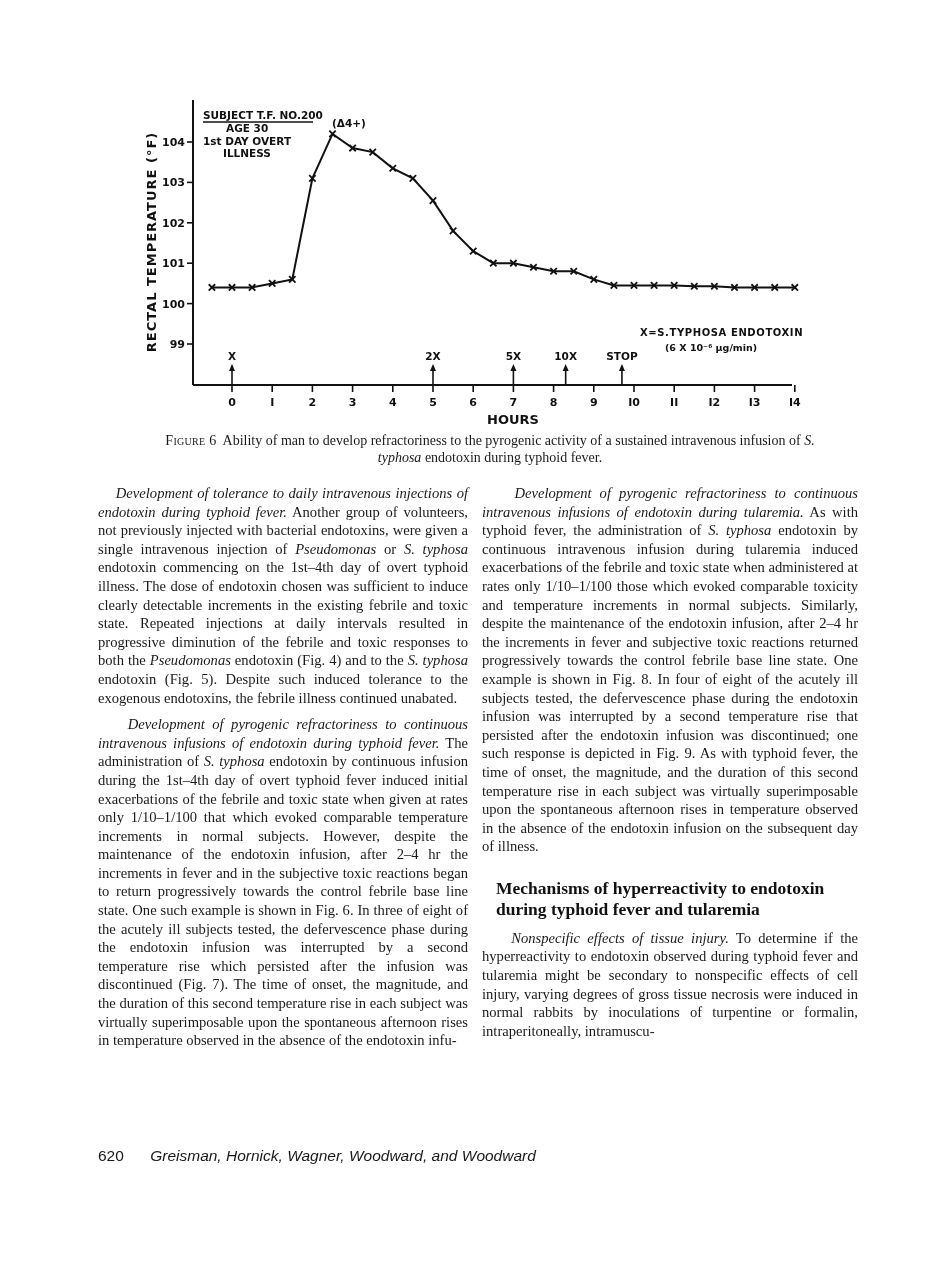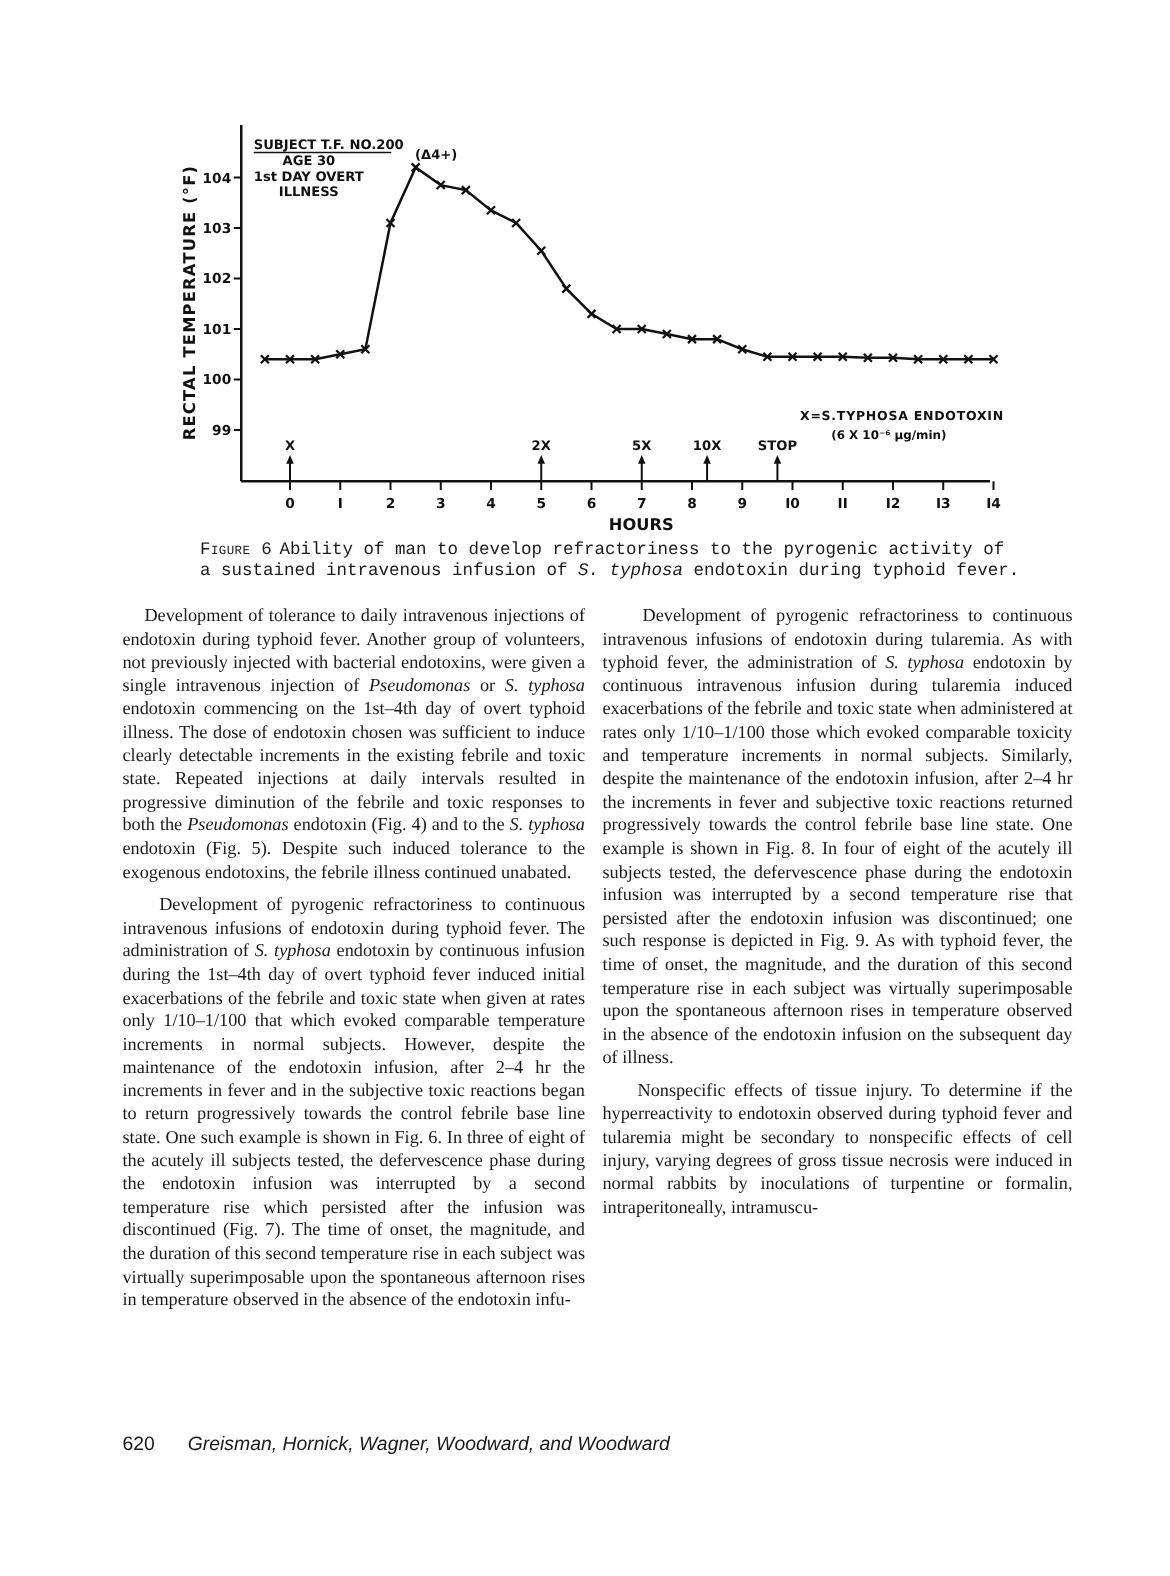--- a/index.html
+++ b/index.html
@@ -1,29 +1,29 @@
 <!DOCTYPE html>
 <html><head>
 <meta charset="utf-8">
 <style>
   html, body { margin: 0; padding: 0; background: #ffffff; }
   body { width: 936px; height: 1261px; position: relative; overflow: hidden; color: #1a1a1a; }
   #figure { position: absolute; left: 0; top: 0; width: 936px; height: 430px; }
   #figure svg { position: absolute; left: 0; top: 0; }
   .ax-text { font-family: "DejaVu Sans", sans-serif; font-weight: bold; fill: #111; }
-  .caption { position: absolute; left: 160px; top: 432px; width: 660px; 
-    font-family: Liberation Mono, monospace; font-size: 14px; line-height: 17px; color: #1a1a1a; }
+  .caption { position: absolute; left: 160px; top: 432px; width: 660px; text-align: center;
+    font-family: Liberation Serif, serif; font-size: 14px; line-height: 17px; color: #1a1a1a; }
   .caption .fig-label { font-variant: small-caps; letter-spacing: 0.3px; margin-right: 6px; }
   .col { position: absolute; top: 484px; width: 370px; font-family: "Liberation Serif", serif;
     font-size: 14.6px; line-height: 18.6px; text-align: justify; color: #1a1a1a; }
   .col.left { left: 98px; }
   .col.right { left: 482px; width: 376px; }
   .col p { margin: 0; text-indent: 0; }
   .col p + p { margin-top: 8px; }
-  .runhead { }
+  .runhead { font-style: italic; }
   .section-heading { font-family: "Liberation Serif", serif; font-size: 17.5px; line-height: 21px;
     margin: 22px 0 9px 14px; text-align: left; color: #111; }
   .footer { position: absolute; left: 98px; top: 1147px; font-family: Liberation Sans, sans-serif;
     font-size: 15.5px; color: #1a1a1a; }
   .footer .page-num { margin-right: 22px; }
   .footer .authors { font-style: italic; }
 </style>
 </head>
 <body>
 
@@ -250,19 +250,20 @@
   <span class="fig-label">Figure 6</span><span>Ability of man to develop refractoriness to the pyrogenic activity of a sustained intravenous infusion of </span><i>S. typhosa</i><span> endotoxin during typhoid fever.</span>
 </div>
 
 <div class="col left">
   <p>&nbsp;&nbsp;&nbsp;&nbsp;<span class="runhead">Development of tolerance to daily intravenous injections of endotoxin during typhoid fever.</span><span> Another group of volunteers, not previously injected with bacterial endotoxins, were given a single intravenous injection of </span><i>Pseudomonas</i><span> or </span><i>S. typhosa</i><span> endotoxin commencing on the 1st–4th day of overt typhoid illness. The dose of endotoxin chosen was sufficient to induce clearly detectable increments in the existing febrile and toxic state. Repeated injections at daily intervals resulted in progressive diminution of the febrile and toxic responses to both the </span><i>Pseudomonas</i><span> endotoxin (Fig. 4) and to the </span><i>S. typhosa</i><span> endotoxin (Fig. 5). Despite such induced tolerance to the exogenous endotoxins, the febrile illness continued unabated.</span></p>
   <p>&nbsp;&nbsp;&nbsp;&nbsp;<span class="runhead">Development of pyrogenic refractoriness to continuous intravenous infusions of endotoxin during typhoid fever.</span><span> The administration of </span><i>S. typhosa</i><span> endotoxin by continuous infusion during the 1st–4th day of overt typhoid fever induced initial exacerbations of the febrile and toxic state when given at rates only 1/10–1/100 that which evoked comparable temperature increments in normal subjects. However, despite the maintenance of the endotoxin infusion, after 2–4 hr the increments in fever and in the subjective toxic reactions began to return progressively towards the control febrile base line state. One such example is shown in Fig. 6. In three of eight of the acutely ill subjects tested, the defervescence phase during the endotoxin infusion was interrupted by a second temperature rise which persisted after the infusion was discontinued (Fig. 7). The time of onset, the magnitude, and the duration of this second temperature rise in each subject was virtually superimposable upon the spontaneous afternoon rises in temperature observed in the absence of the endotoxin infu-</span></p>
 </div>
 
 <div class="col right">
   <p>&nbsp;&nbsp;&nbsp;&nbsp;<span class="runhead">Development of pyrogenic refractoriness to continuous intravenous infusions of endotoxin during tularemia.</span><span> As with typhoid fever, the administration of </span><i>S. typhosa</i><span> endotoxin by continuous intravenous infusion during tularemia induced exacerbations of the febrile and toxic state when administered at rates only 1/10–1/100 those which evoked comparable toxicity and temperature increments in normal subjects. Similarly, despite the maintenance of the endotoxin infusion, after 2–4 hr the increments in fever and subjective toxic reactions returned progressively towards the control febrile base line state. One example is shown in Fig. 8. In four of eight of the acutely ill subjects tested, the defervescence phase during the endotoxin infusion was interrupted by a second temperature rise that persisted after the endotoxin infusion was discontinued; one such response is depicted in Fig. 9. As with typhoid fever, the time of onset, the magnitude, and the duration of this second temperature rise in each subject was virtually superimposable upon the spontaneous afternoon rises in temperature observed in the absence of the endotoxin infusion on the subsequent day of illness.</span></p>
+  <h2 class="section-heading">Mechanisms of hyperreactivity to endotoxin during typhoid fever and tularemia</h2>
   <p>&nbsp;&nbsp;&nbsp;&nbsp;<span class="runhead">Nonspecific effects of tissue injury.</span><span> To determine if the hyperreactivity to endotoxin observed during typhoid fever and tularemia might be secondary to nonspecific effects of cell injury, varying degrees of gross tissue necrosis were induced in normal rabbits by inoculations of turpentine or formalin, intraperitoneally, intramuscu-</span></p>
 </div>
 
 <div class="footer">
   <span class="page-num">620</span>
   <span class="authors">Greisman, Hornick, Wagner, Woodward, and Woodward</span>
 </div>
 
 </body></html>

